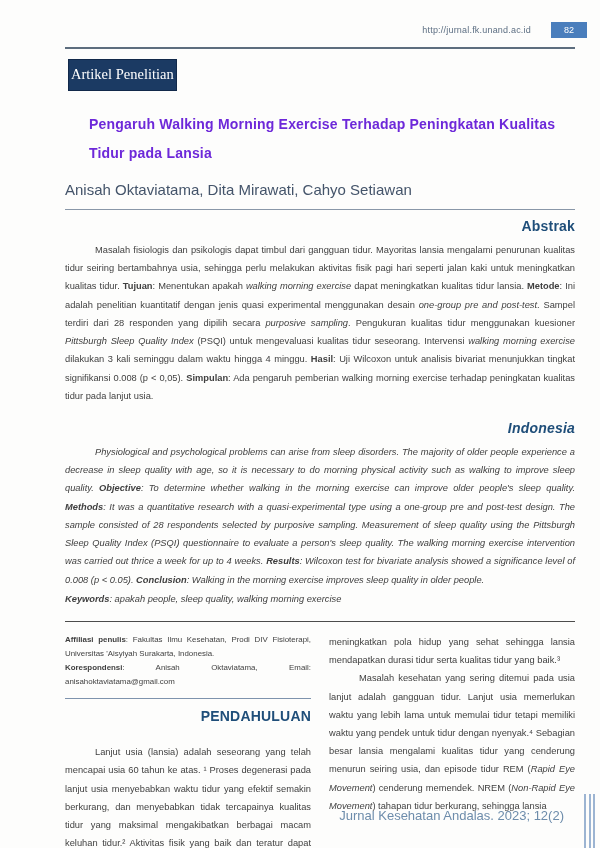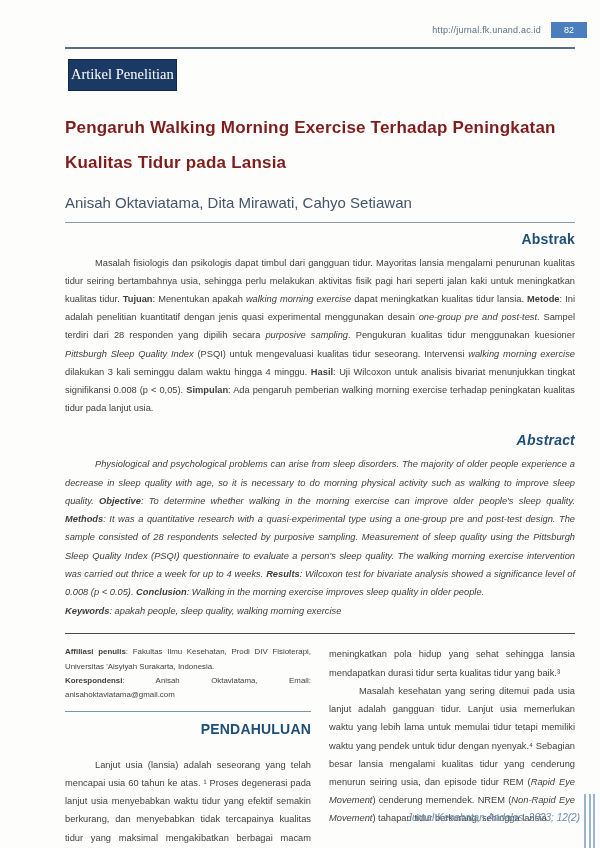--- a/index.html
+++ b/index.html
@@ -8,40 +8,40 @@
     width:600px; height:848px; margin:0 auto; position:relative;
     background:#fdfdfc; overflow:hidden;
     font-family:"Liberation Sans", sans-serif; color:#3e3e3e;
   }
   .b  { font-weight:700; }
   .em { font-style:italic; }
 
   
   .header-row {
     display:flex; justify-content:flex-end; align-items:center;
-    gap:10px; padding:22px 13px 0 6px;
+    gap:20px; padding:22px 13px 0 6px;
   }
   .journal-url { font-size:9px; color:#5d6f83; letter-spacing:0.2px; }
   .page-badge {
     background:var(--badge-blue); color:#fff; font-size:9px;
     padding:2.5px 13px; line-height:1.2;
   }
   .header-rule { margin:9px 25px 0 65px; border-top:2px solid #5d6d7e; }
   .article-badge {
     display:inline-block; margin:10px 0 0 68px;
     background:var(--navy); color:#fff;
     font-family:"Liberation Serif", serif; font-size:14.5px;
     padding:6px 2px 7px; border:1px solid #12294a;
   }
 
   .content { padding:0 25px 0 65px; }
 
   h1.title {
-    margin-top:19px; font-size:17px; line-height:2.08;
-    color:#7f1d1d; letter-spacing:0.2px; max-width:515px;
+    margin-top:19px; font-size:14px; line-height:2.08;
+    color:#6d28d9; letter-spacing:0.2px; max-width:515px;margin-left:24px;
   }
   .authors { margin-top:13px; font-size:15px; color:#44546a; }
 
   .rule-light { border:none; border-top:1.5px solid #8997a8; margin:11px 0 8px; }
   .rule-dark  { border:none; border-top:1.5px solid #4c4c4c; margin:13px 0 11px; }
 
   h2.sect {
     font-size:14px; color:var(--heading-blue);
     margin:3px 0 7px; letter-spacing:0.2px;text-align:right;
   }
@@ -57,22 +57,22 @@
   .columns { display:flex; gap:18px; margin-top:2px; }
   .col { flex:1 1 0; min-width:0; }
   p.small {
     font-size:7.9px; line-height:1.78; text-align:justify; color:#3f3f3f;
   }
   .rule-blue { border:none; border-top:1.2px solid #7e93ad; margin:9px 0 9px; }
   .col h2.sect { margin:2px 0 19px; }
 
   
   .footer {
-    position:absolute; right:20px; bottom:25px;
-    font-size:10px; color:#6d8cab;font-style:italic;
+    position:absolute; right:36px; bottom:25px;
+    font-size:13px; color:#6d8cab;
   }
   .edge-marks {
     position:absolute; right:5px; bottom:0; height:54px;
     display:flex; gap:2.5px;
   }
   .edge-marks i { display:block; width:2px; height:100%; background:#9cb4d2; }
 </style>
 </head>
 <body>
 
@@ -93,21 +93,21 @@
     <div class="authors">Anisah Oktaviatama, Dita Mirawati, Cahyo Setiawan</div>
 
     <hr class="rule-light">
 
     <section>
       <h2 class="sect">Abstrak</h2>
       <p class="body indent"><span>Masalah fisiologis dan psikologis dapat timbul dari gangguan tidur. Mayoritas lansia mengalami penurunan kualitas tidur seiring bertambahnya usia, sehingga perlu melakukan aktivitas fisik pagi hari seperti jalan kaki untuk meningkatkan kualitas tidur. </span><span class="b">Tujuan</span><span>: Menentukan apakah </span><span class="em">walking morning exercise</span><span> dapat meningkatkan kualitas tidur lansia. </span><span class="b">Metode</span><span>: Ini adalah penelitian kuantitatif dengan jenis quasi experimental menggunakan desain </span><span class="em">one-group pre and post-test</span><span>. Sampel terdiri dari 28 responden yang dipilih secara </span><span class="em">purposive sampling</span><span>. Pengukuran kualitas tidur menggunakan kuesioner </span><span class="em">Pittsburgh Sleep Quality Index</span><span> (PSQI) untuk mengevaluasi kualitas tidur seseorang. Intervensi </span><span class="em">walking morning exercise</span><span> dilakukan 3 kali seminggu dalam waktu hingga 4 minggu. </span><span class="b">Hasil</span><span>: Uji Wilcoxon untuk analisis bivariat menunjukkan tingkat signifikansi 0.008 (p &lt; 0,05). </span><span class="b">Simpulan</span><span>: Ada pengaruh pemberian walking morning exercise terhadap peningkatan kualitas tidur pada lanjut usia.</span></p>
     </section>
 
     <section class="abstract-en">
-      <h2 class="sect">Abstract</h2>
+      <h2 class="sect">Indonesia</h2>
       <p class="body indent"><span>Physiological and psychological problems can arise from sleep disorders. The majority of older people experience a decrease in sleep quality with age, so it is necessary to do morning physical activity such as walking to improve sleep quality. </span><span class="b">Objective</span><span>: To determine whether walking in the morning exercise can improve older people's sleep quality. </span><span class="b">Methods</span><span>: It was a quantitative research with a quasi-experimental type using a one-group pre and post-test design. The sample consisted of 28 respondents selected by purposive sampling. Measurement of sleep quality using the Pittsburgh Sleep Quality Index (PSQI) questionnaire to evaluate a person's sleep quality. The walking morning exercise intervention was carried out thrice a week for up to 4 weeks. </span><span class="b">Results</span><span>: Wilcoxon test for bivariate analysis showed a significance level of 0.008 (p &lt; 0.05). </span><span class="b">Conclusion</span><span>: Walking in the morning exercise improves sleep quality in older people.</span></p>
       <p class="body kw"><span class="b">Keywords</span><span>:  apakah people, sleep quality, walking morning exercise</span></p>
     </section>
 
     <hr class="rule-dark">
 
     <div class="columns">
 
       <div class="col">
         <p class="small"><span class="b">Affiliasi penulis</span><span>: Fakultas Ilmu Kesehatan, Prodi DIV Fisioterapi, Universitas 'Aisyiyah Surakarta, Indonesia.</span></p>

